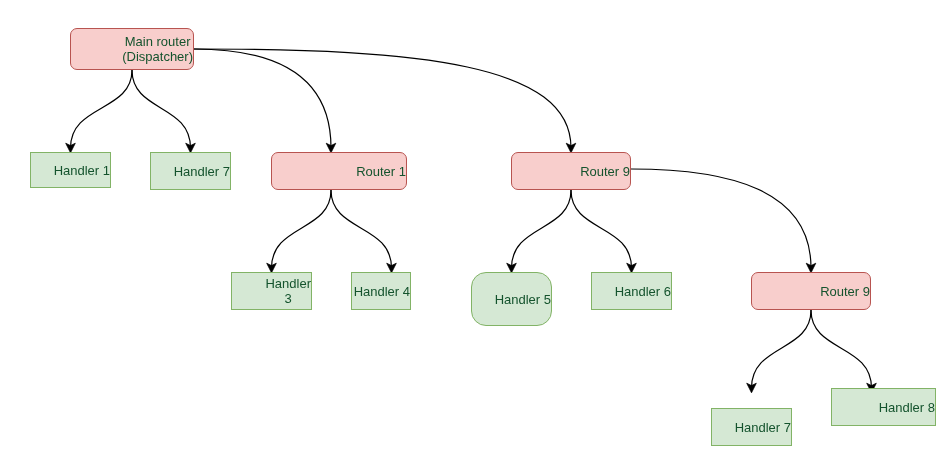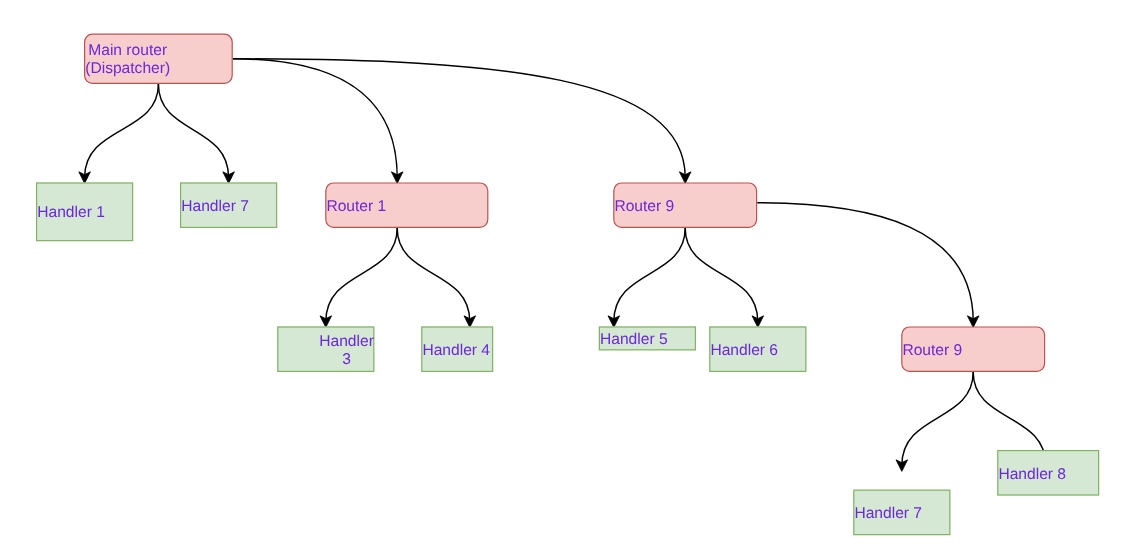--- a/index.html
+++ b/index.html
@@ -24,25 +24,25 @@
     left: 0;
     top: 0;
     width: 941px;
     height: 461px;
   }
   .node {
     position: absolute;
     box-sizing: border-box;
     display: flex;
     align-items: center;
-    justify-content: flex-start;
+    justify-content: flex-end;
     text-align: center;
     font-size: 13px;
     line-height: 15px;
-    color: #6d28d9;
+    color: #14532d;
     border-width: 1px;
     border-style: solid;
     z-index: 2;
     user-select: none;
   }
   .node-router {
     background: #f8cecc;
     border-color: #b85450;
     border-radius: 7px;
   }
@@ -80,48 +80,48 @@
         <path d="M 811 310 C 811 352 751.5 344 751.5 388" fill="none" stroke="#000000" stroke-width="1.2" marker-end="url(#arrowhead)"></path>
         <path d="M 811 310 C 811 352 871.5 344 871.5 388" fill="none" stroke="#000000" stroke-width="1.2" marker-end="url(#arrowhead)"></path>
       </g>
   </svg>
 
   <div id="node-layer">
       <div class="node node-router" style="left: 70px; top: 28px; width: 124px; height: 42px;">
         <span class="node-label">Main router
 (Dispatcher)</span>
       </div>
-      <div class="node node-handler" style="left: 30px; top: 152px; width: 81px; height: 49px;">
+      <div class="node node-handler" style="left: 30px; top: 152px; width: 81px; height: 36px;">
         <span class="node-label">Handler 1</span>
       </div>
       <div class="node node-handler" style="left: 150px; top: 152px; width: 81px; height: 38px;">
         <span class="node-label">Handler 7</span>
       </div>
       <div class="node node-router" style="left: 271px; top: 152px; width: 136px; height: 38px;">
         <span class="node-label">Router 1</span>
       </div>
       <div class="node node-router" style="left: 511px; top: 152px; width: 120px; height: 38px;">
         <span class="node-label">Router 9</span>
       </div>
       <div class="node node-handler" style="left: 231px; top: 272px; width: 81px; height: 38px; padding-left: 34px;">
         <span class="node-label">Handler 3</span>
       </div>
       <div class="node node-handler" style="left: 351px; top: 272px; width: 60px; height: 38px;">
         <span class="node-label">Handler 4</span>
       </div>
-      <div class="node node-handler" style="left: 499px; top: 272px; width: 81px; height: 20px;">
+      <div class="node node-handler" style="left: 471px; top: 272px; width: 81px; height: 54px; border-radius: 15px;">
         <span class="node-label">Handler 5</span>
       </div>
       <div class="node node-handler" style="left: 591px; top: 272px; width: 81px; height: 38px;">
         <span class="node-label">Handler 6</span>
       </div>
       <div class="node node-router" style="left: 751px; top: 272px; width: 120px; height: 38px;">
         <span class="node-label">Router 9</span>
       </div>
       <div class="node node-handler" style="left: 711px; top: 392px; width: 81px; height: 38px; margin-top: 16px;">
         <span class="node-label">Handler 7</span>
       </div>
-      <div class="node node-handler" style="left: 831px; top: 375px; width: 85px; height: 38px;">
+      <div class="node node-handler" style="left: 831px; top: 388px; width: 105px; height: 38px;">
         <span class="node-label">Handler 8</span>
       </div>
     </div>
 
 </div>
 
 </body></html>

